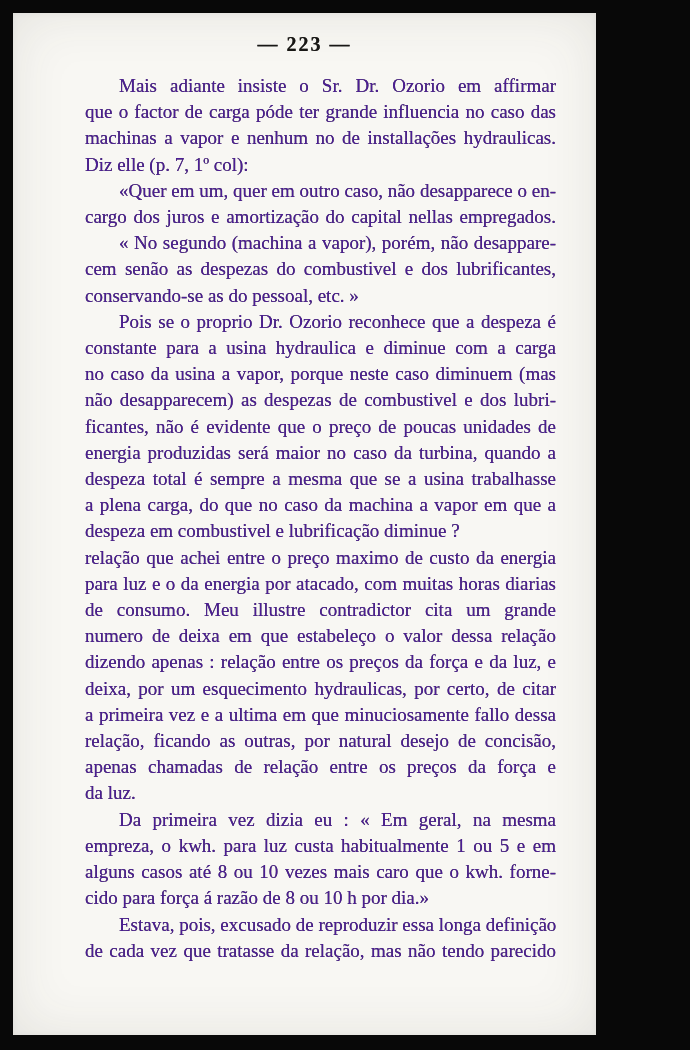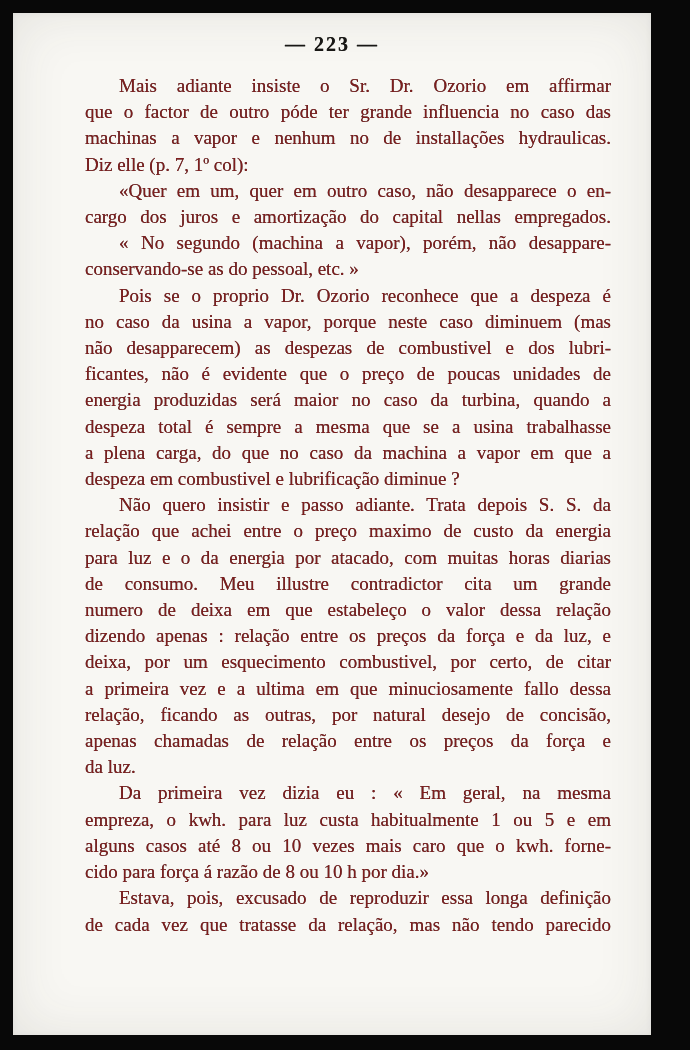--- a/index.html
+++ b/index.html
@@ -16,21 +16,21 @@
   }
   .scan-frame {
     position: absolute;
     inset: 0;
     background: #080808;
   }
   .paper {
     position: absolute;
     left: 13px;
     top: 13px;
-    width: 638px;
+    width: 583px;
     height: 1022px;
     background: #f8f7f3;
     box-shadow: inset 0 0 55px rgba(60,55,45,0.10), inset 0 0 6px rgba(0,0,0,0.06);
   }
   .page-number {
     margin-top: 18px;
     text-align: center;
     font-size: 20px;
     font-weight: bold;
     letter-spacing: 2px;
@@ -40,21 +40,21 @@
   }
   .page-body {
     margin: 16px 40px 0 72px;
   }
   .para {
     margin: 0;
   }
   .line {
     font-size: 19px;
     line-height: 26.2px;
-    color: #7f1d1d;
+    color: #4c1d95;
     white-space: nowrap;
     text-align: justify;
     text-align-last: justify;
     text-shadow: 0 0 0.6px rgba(28,27,25,0.8);
   }
   .line.indent {
     padding-left: 34px;
   }
   .line.last {
     text-align: right;
@@ -63,50 +63,51 @@
 </style>
 </head>
 <body>
 
 <div class="scan-frame">
   <div class="paper">
     <div class="page-number">— 223 —</div>
     <div class="page-body">
         <div class="para">
           <div class="line indent">Mais adiante insiste o Sr. Dr. Ozorio em affirmar</div>
-          <div class="line">que o factor de outro póde ter grande influencia no caso das</div>
+          <div class="line">que o factor de carga póde ter grande influencia no caso das</div>
           <div class="line">machinas a vapor e nenhum no de installações hydraulicas.</div>
           <div class="line last">Diz elle (p. 7, 1º col):</div>
         </div>
         <div class="para">
           <div class="line indent">«Quer em um, quer em outro caso, não desapparece o en-</div>
           <div class="line">cargo dos juros e amortização do capital nellas empregados.</div>
         </div>
         <div class="para">
           <div class="line indent">« No segundo (machina a vapor), porém, não desappare-</div>
+          <div class="line">cem senão as despezas do combustivel e dos lubrificantes,</div>
           <div class="line last">conservando-se as do pessoal, etc. »</div>
         </div>
         <div class="para">
           <div class="line indent">Pois se o proprio Dr. Ozorio reconhece que a despeza é</div>
+          <div class="line">constante para a usina hydraulica e diminue com a carga</div>
           <div class="line">no caso da usina a vapor, porque neste caso diminuem (mas</div>
           <div class="line">não desapparecem) as despezas de combustivel e dos lubri-</div>
           <div class="line">ficantes, não é evidente que o preço de poucas unidades de</div>
           <div class="line">energia produzidas será maior no caso da turbina, quando a</div>
           <div class="line">despeza total é sempre a mesma que se a usina trabalhasse</div>
           <div class="line">a plena carga, do que no caso da machina a vapor em que a</div>
           <div class="line last">despeza em combustivel e lubrificação diminue ?</div>
         </div>
         <div class="para">
-          <div class="line indent">Não quero insistir e passo adiante. Trata depois S. S. da</div>
           <div class="line">relação que achei entre o preço maximo de custo da energia</div>
           <div class="line">para luz e o da energia por atacado, com muitas horas diarias</div>
           <div class="line">de consumo. Meu illustre contradictor cita um grande</div>
           <div class="line">numero de deixa em que estabeleço o valor dessa relação</div>
           <div class="line">dizendo apenas : relação entre os preços da força e da luz, e</div>
-          <div class="line">deixa, por um esquecimento combustivel, por certo, de citar</div>
+          <div class="line">deixa, por um esquecimento hydraulicas, por certo, de citar</div>
           <div class="line">a primeira vez e a ultima em que minuciosamente fallo dessa</div>
           <div class="line">relação, ficando as outras, por natural desejo de concisão,</div>
           <div class="line">apenas chamadas de relação entre os preços da força e</div>
           <div class="line last">da luz.</div>
         </div>
         <div class="para">
           <div class="line indent">Da primeira vez dizia eu : « Em geral, na mesma</div>
           <div class="line">empreza, o kwh. para luz custa habitualmente 1 ou 5 e em</div>
           <div class="line">alguns casos até 8 ou 10 vezes mais caro que o kwh. forne-</div>
           <div class="line last">cido para força á razão de 8 ou 10 h por dia.»</div>

